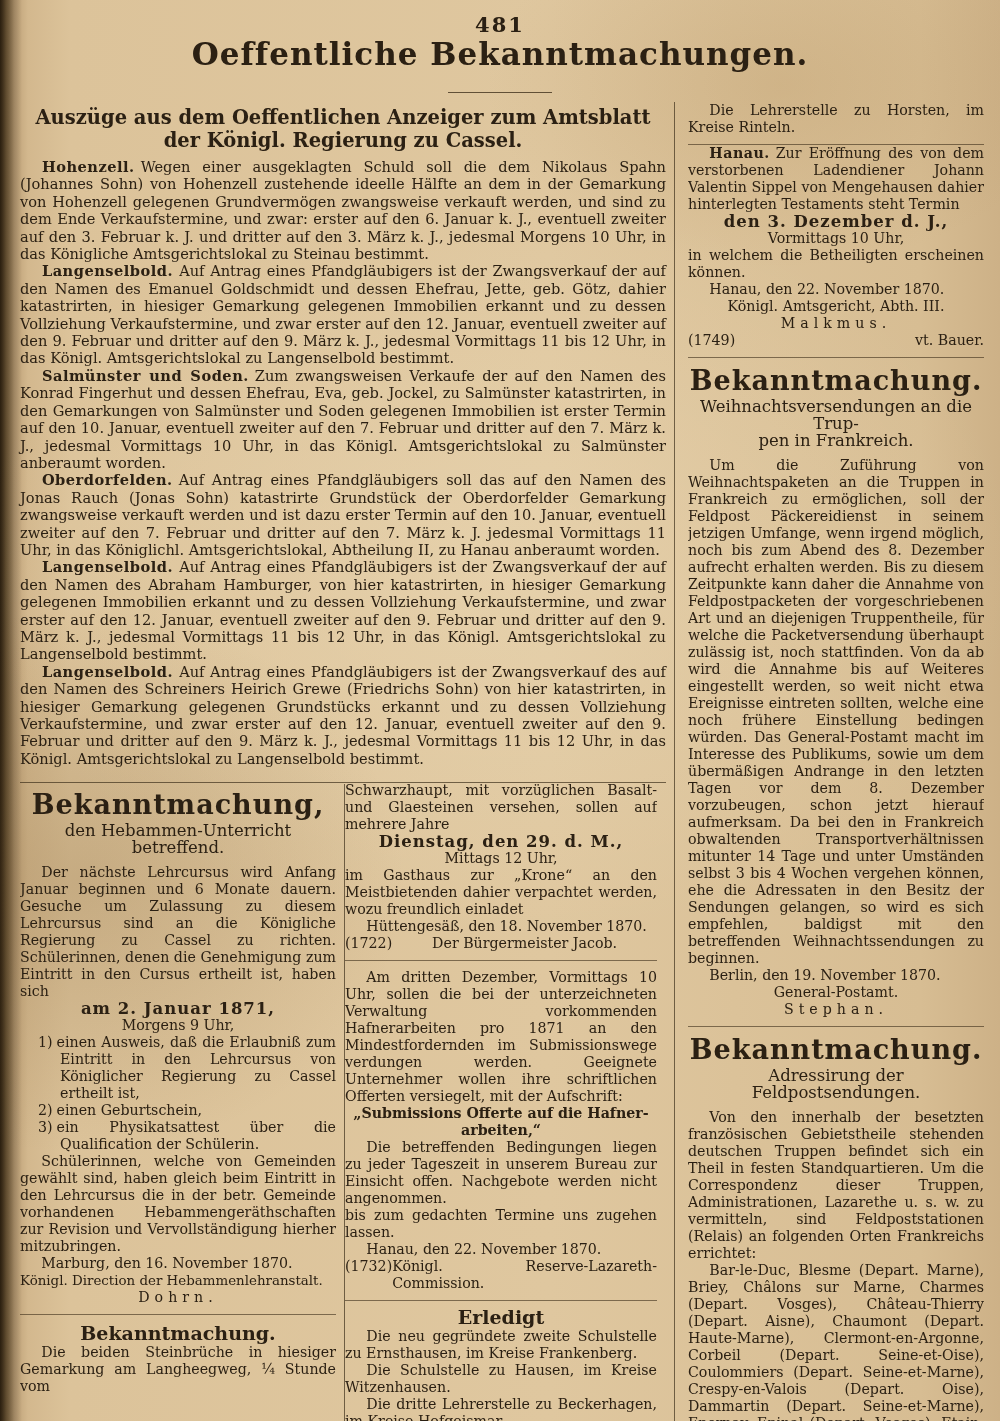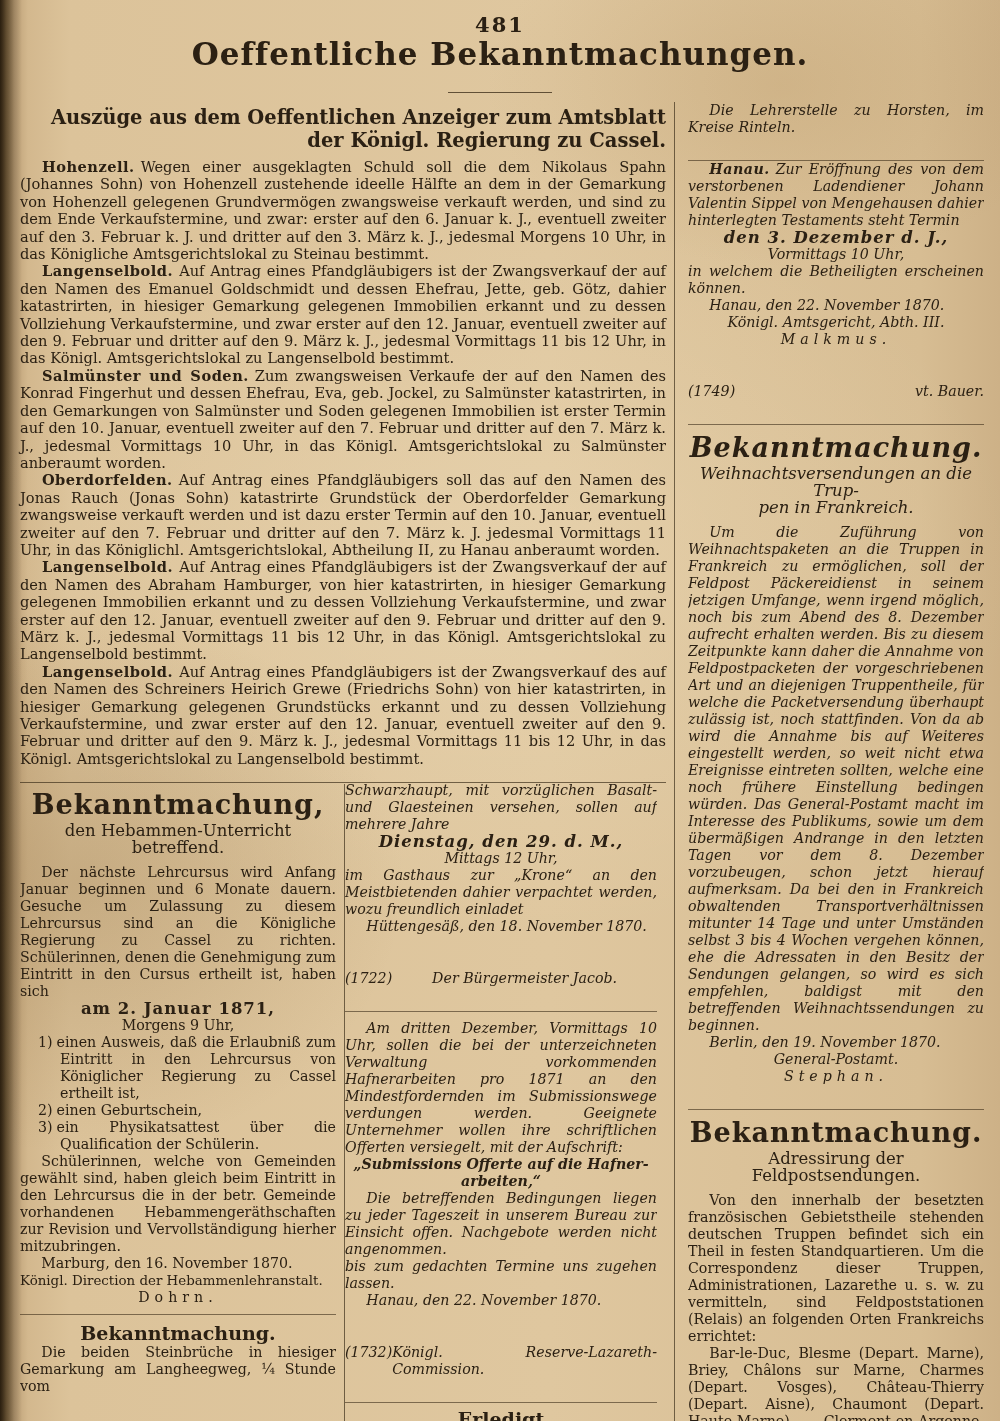--- a/index.html
+++ b/index.html
@@ -36,35 +36,35 @@
   .v-rule-right { left:674px; top:102px; height:1319px; }
   .v-rule-mid   { left:344px; top:784px; height:637px; }
   .h-rule-ads   { position:absolute; left:20px; top:782px; width:646px; border-top:1.4px solid rgba(58,44,24,.68); }
 
   
   .body-text { font-size:14.6px; line-height:17.4px; text-align:justify;
     text-rendering:optimizeLegibility; }
   .body-text p { margin:0; text-indent:1.5em; }
   .small-col  { font-size:14.2px; line-height:17.0px; }
   .lead { font-weight:bold; margin-right:6px; letter-spacing:.5px; }
-  .section-heading { font-size:19.5px; font-weight:bold; text-align:right;
+  .section-heading { font-size:19.5px; font-weight:bold; text-align:center;
     line-height:23px; margin:0 0 6px 0; }
   .big-heading { font-size:27px; font-weight:bold; text-align:center;
     letter-spacing:1px; margin:2px 0 2px 0; line-height:30px; }
   .mid-heading { font-size:19px; font-weight:bold; text-align:center; margin:2px 0 2px 0; }
   .sub-heading { font-size:16.5px; text-align:center; text-indent:0 !important; margin:0 0 8px 0 !important; }
   .center-line { text-align:center; text-indent:0 !important; }
   .bold-line   { font-weight:bold; font-size:16.5px; letter-spacing:1px; }
   .spaced-name { text-align:center; text-indent:0 !important; letter-spacing:5px; }
   .sig-row { display:flex; justify-content:space-between; align-items:baseline; text-indent:0; }
-  .sig-row span { text-indent:0;margin-top:35px; }
+  .sig-row span { text-indent:0; }
   .legit-list { margin:0; padding:0 0 0 18px; list-style:none; }
   .legit-list li { padding-left:22px; text-indent:-22px; text-align:justify; }
   .li-num { margin-right:4px; }
-  .rule-after { border-bottom:1.4px solid rgba(58,44,24,.6); padding-bottom:24px; margin-bottom:8px;font-style:italic; }
+  .rule-after { border-bottom:1.4px solid rgba(58,44,24,.6); padding-bottom:8px; margin-bottom:8px; }
   .rule-before { border-top:1.4px solid rgba(58,44,24,.6); padding-top:8px; margin-top:8px; }
 </style>
 </head>
 <body>
 
 <div class="page">
   <div class="edge-shadow"></div>
 
   <div class="page-number">481</div>
   <h1 class="paper-title">Oeffentliche Bekanntmachungen.</h1>

